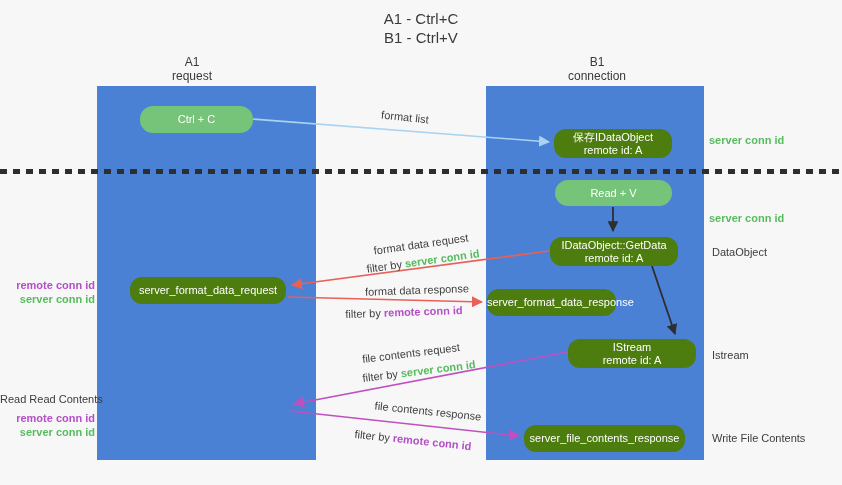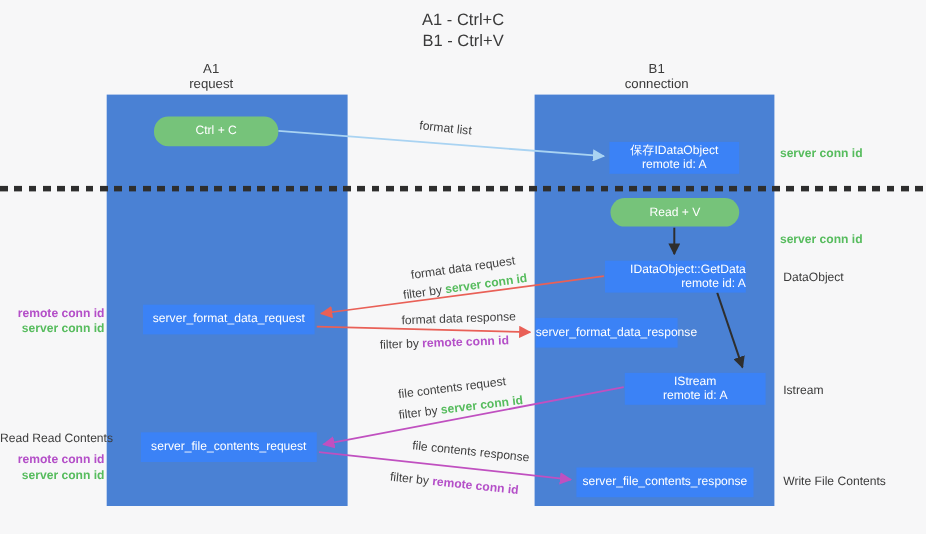--- a/index.html
+++ b/index.html
@@ -24,21 +24,21 @@
   svg.arrows{position:absolute;left:0;top:0;pointer-events:none;}
   .ln-blue{stroke:#a9d3f2;stroke-width:1.6;}
   .ln-black{stroke:#2e2e2e;stroke-width:1.8;}
   .ln-red{stroke:#e96057;stroke-width:1.6;}
   .ln-mag{stroke:#c050c0;stroke-width:1.6;}
   .mf-blue{fill:#a9d3f2;} .mf-black{fill:#2e2e2e;}
   .mf-red{fill:#e96057;} .mf-mag{fill:#c050c0;}
 
   .node{position:absolute;color:#fff;text-align:center;font-size:11px;line-height:13px;
         display:flex;flex-direction:column;justify-content:center;}
-  .orange{background:#3b82f6;}
+  .orange{background:#4d7c0f;border-radius:12px;}
   .green{background:#76c37a;border-radius:13px;}
 
   .lbl{position:absolute;white-space:nowrap;font-size:11px;color:#3f3f3f;
        transform:translate(-50%,-50%) rotate(var(--r,0deg));}
   .id-green{color:#57bc5e;font-weight:bold;}
   .id-purple{color:#b44fc8;font-weight:bold;}
 
   .side-r{position:absolute;white-space:nowrap;font-size:11px;}
   .side-l{position:absolute;left:0;width:95px;text-align:right;white-space:nowrap;font-size:11px;}
 </style>
@@ -89,32 +89,29 @@
     <line class="ln-mag" x1="567" y1="352" x2="294" y2="404" marker-end="url(#m-mag)"></line>
     <line class="ln-mag" x1="290" y1="411" x2="519" y2="436" marker-end="url(#m-mag)"></line>
   </svg>
 
   <div class="node green" style="left:140px;top:106px;width:113px;height:27px;">
     <div>Ctrl + C</div>
   </div>
   <div class="node orange" style="left:130px;top:277px;width:156px;height:27px;">
     <div>server_format_data_request</div>
   </div>
-  <div class="node orange" style="left:128px;top:393px;width:160px;height:27px;">
-    <div>server_file_contents_request</div>
-  </div>
 
   <div class="node orange" style="left:554px;top:129px;width:118px;height:29px;">
     <div>保存IDataObject</div>
     <div>remote id: A</div>
   </div>
   <div class="node green" style="left:555px;top:180px;width:117px;height:26px;">
     <div>Read + V</div>
   </div>
-  <div class="node orange" style="left:550px;top:237px;width:128px;height:29px;text-align:right;">
+  <div class="node orange" style="left:550px;top:237px;width:128px;height:29px;">
     <div>IDataObject::GetData</div>
     <div>remote id: A</div>
   </div>
   <div class="node orange" style="left:487px;top:289px;width:129px;height:27px;">
     <div>server_format_data_response</div>
   </div>
   <div class="node orange" style="left:568px;top:339px;width:128px;height:29px;">
     <div>IStream</div>
     <div>remote id: A</div>
   </div>

